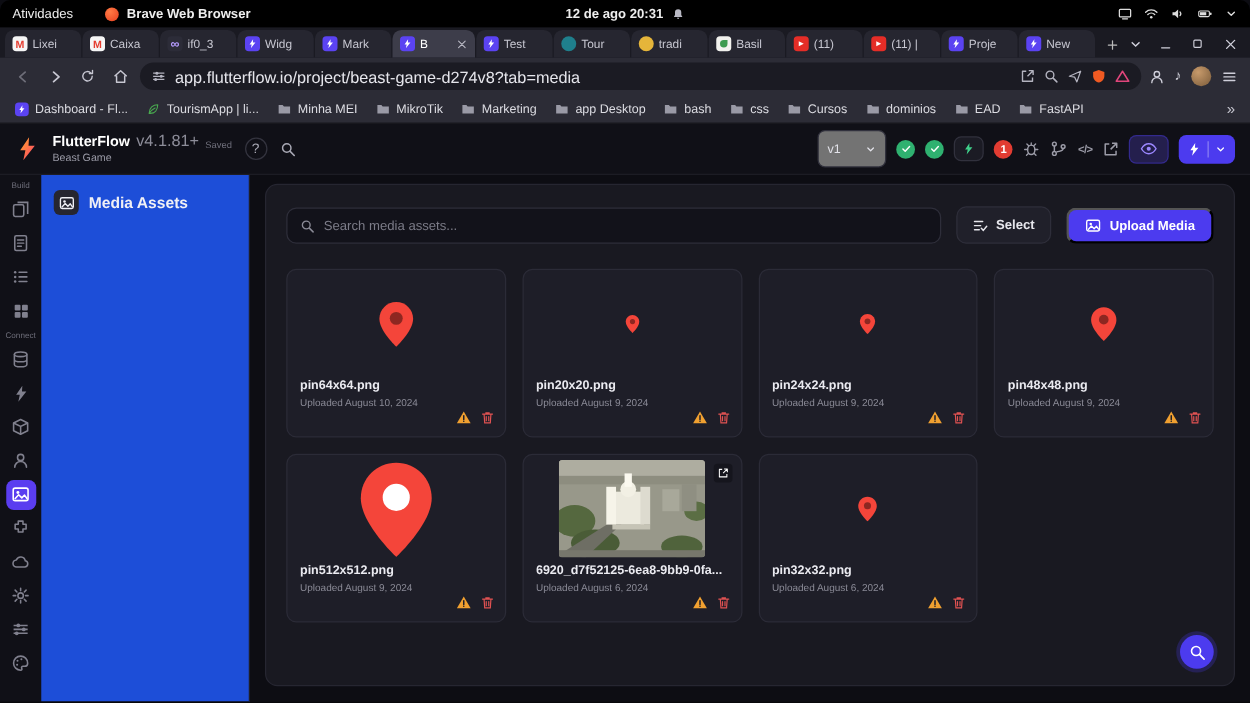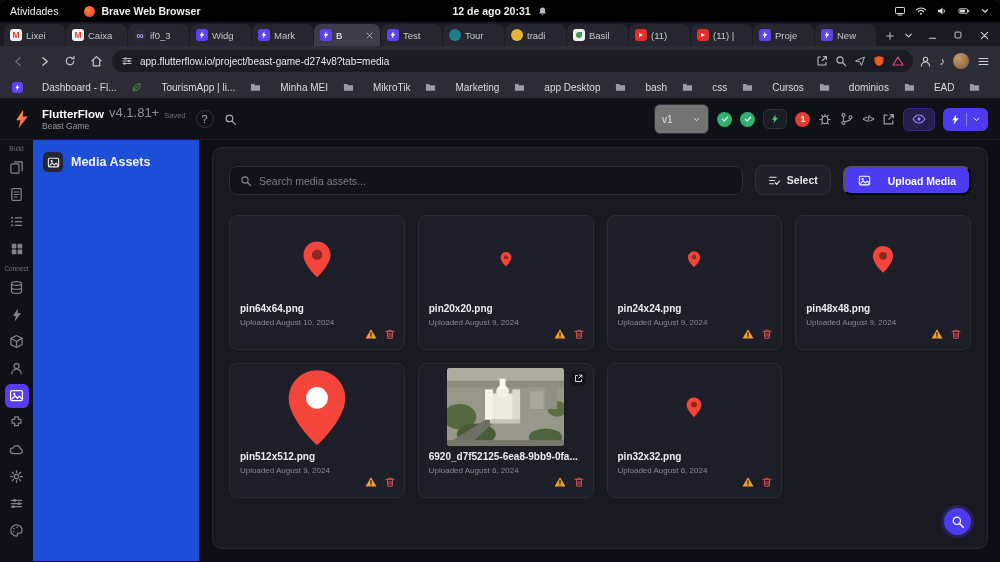--- a/index.html
+++ b/index.html
@@ -42,33 +42,33 @@
     color:#bbb; margin-left:3px; }
   .tab-right { margin-left:auto; display:flex; align-items:center; gap:10px; padding:0 4px 3px 0; color:#cfcfda; }
   .winbtn { display:flex; align-items:center; justify-content:center; width:16px; height:16px; }
 
   
   #toolbar { height:30px; background:#2c2c36; display:flex; align-items:center; gap:6px; padding:0 8px; }
   .navbtn { width:20px; height:20px; display:flex; align-items:center; justify-content:center; color:#c7c7d2; }
   .navbtn.dim { color:#6d6d78; }
   #urlbox { flex:1; height:22px; background:#1b1b23; border-radius:11px; display:flex;
     align-items:center; gap:7px; padding:0 9px; color:#d6d6de; }
-  #urltext { font-size:10px; color:#e6e6ec; flex:1; white-space:nowrap; overflow:hidden; }
+  #urltext { font-size:13px; color:#e6e6ec; flex:1; white-space:nowrap; overflow:hidden; }
   .urlic { color:#b4b4c0; }
   .shield { color:#f05a22; }
   .rewards { color:#e0457b; }
   .extrow { display:flex; align-items:center; gap:8px; color:#cfcfda; padding-right:2px; }
   .avatar { width:16px; height:16px; border-radius:50%;
     background:radial-gradient(circle at 35% 30%, #c79a6b, #7a5b3a); }
   .note { font-size:11px; color:#d5d5de; }
 
   
   #bookmarksbar { height:23px; background:#2c2c36; border-bottom:1px solid #17171d;
     display:flex; align-items:center; gap:15px; padding:0 12px; font-size:10px; color:#dcdce2; }
-  .bm { display:flex; align-items:center; gap:19px; white-space:nowrap; }
+  .bm { display:flex; align-items:center; gap:5px; white-space:nowrap; }
   .bm .fav { width:11px; height:11px; }
   .bmfolder { color:#9a9aa6; }
   .bm-ovf { margin-left:auto; color:#c2c2cc; font-size:12px; }
 
   
   #ffheader { height:41px; background:#101017; display:flex; align-items:center;
     padding:0 12px; gap:10px; border-bottom:1px solid #1c1c24; }
   .fflogo { width:20px; height:24px; }
   .ffmeta { line-height:1.1; }
   .ffrow1 { display:flex; align-items:flex-end; gap:5px; }
@@ -121,21 +121,21 @@
   .mtools { display:flex; align-items:flex-end; gap:12px; padding:17px 16px 8px; }
   .searchwrap { flex:1; height:29px; border:1px solid #2e2e3a; background:#12121a;
     border-radius:8px; display:flex; align-items:center; gap:7px; padding:0 10px; color:#8a8a96; }
   .searchwrap input { flex:1; background:transparent; border:none; outline:none;
     color:#d8d8e0; font-size:10.5px; font-family:"Liberation Sans",sans-serif; }
   .searchwrap input::placeholder { color:#7c7c88; }
   .btn-select { height:30px; border:1px solid #2e2e3a; background:#20202a; border-radius:8px;
     display:flex; align-items:center; gap:6px; padding:0 12px; color:#e6e6ec;
     font-size:10.5px; font-weight:bold; }
   .btn-upload { height:29px; background:#4c3bef; border-radius:8px; display:flex;
-    align-items:center; gap:17px; padding:0 13px; color:#fff; font-size:10.5px; font-weight:bold; }
+    align-items:center; gap:7px; padding:0 13px; color:#fff; font-size:10.5px; font-weight:bold; }
 
   .assets { display:grid; grid-template-columns:repeat(4,1fr); gap:13px; padding:12px 16px; }
   .acard { background:#1e1e28; border:1px solid #2b2b37; border-radius:8px; height:135px;
     position:relative; }
   .aimg { height:86px; display:flex; align-items:center; justify-content:center; position:relative; }
   .ainfo { padding:1px 10px; }
   .aname { font-size:10px; font-weight:bold; color:#ebebf1; white-space:nowrap; overflow:hidden;
     text-overflow:ellipsis; }
   .adate { font-size:8px; color:#8a8a96; margin-top:4px; }
   .aicons { position:absolute; right:8px; bottom:9px; display:flex; gap:7px; align-items:center; }

